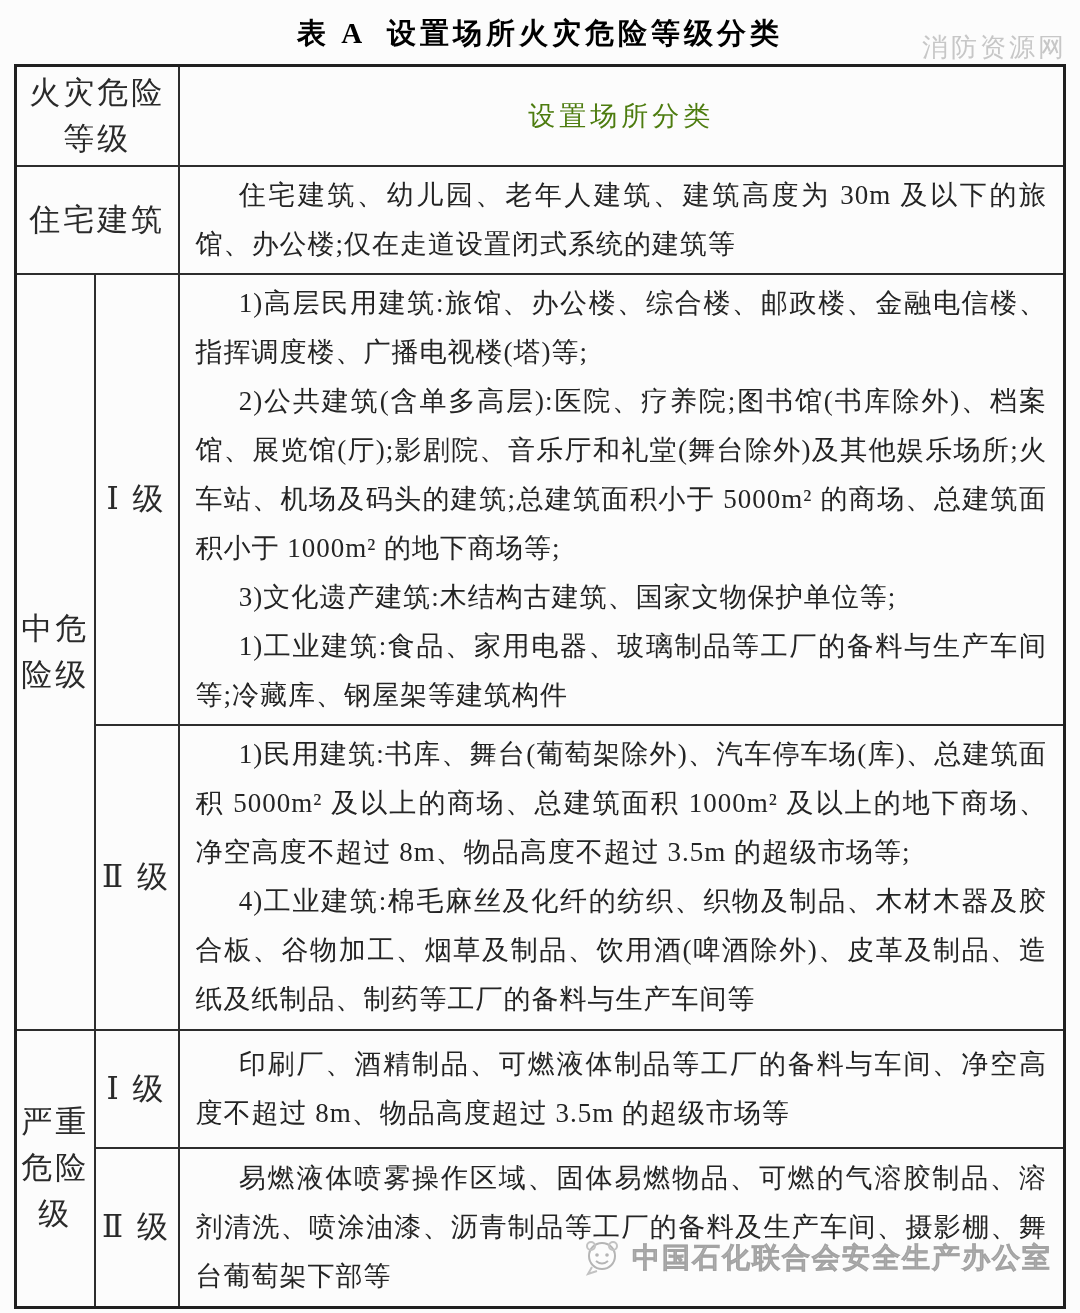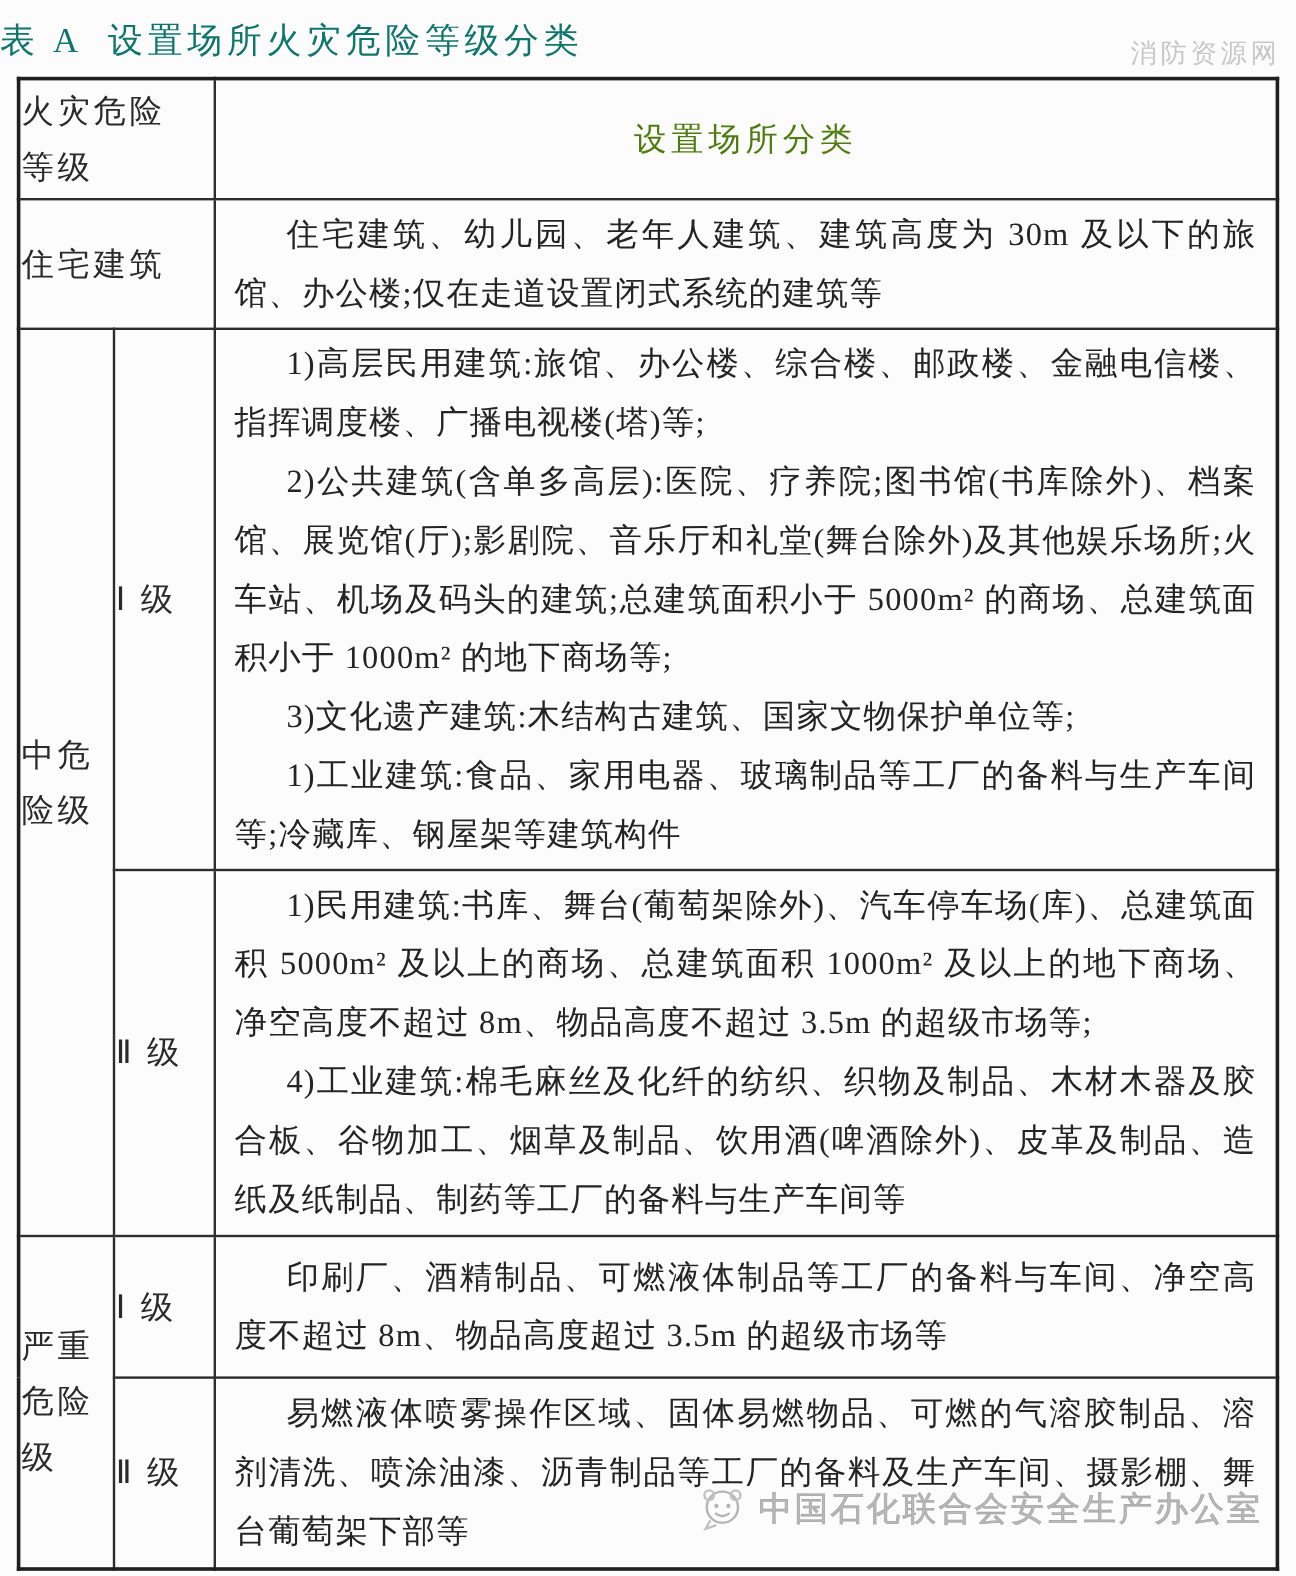--- a/index.html
+++ b/index.html
@@ -5,56 +5,56 @@
   html,body{margin:0;padding:0;}
   body{
     width:1080px;height:1313px;position:relative;
     background:#fcfcfc;
     font-family:"Liberation Serif","DejaVu Serif",serif;
     color:#262626;
     overflow:hidden;
   }
   .doc-title{
     position:absolute;top:14px;left:0;width:1080px;
-    font-size:29px;font-weight:normal;
-    letter-spacing:4px;color:#0f766e;white-space:pre;
+    text-align:center;font-size:29px;font-weight:bold;
+    letter-spacing:4px;color:#000000;white-space:pre;
   }
   .wm-top{
     position:absolute;top:30px;right:13px;
-    font-size:22px;letter-spacing:3px;color:#c7c7c7;
+    font-size:26px;letter-spacing:3px;color:#c7c7c7;
     font-family:"Liberation Sans","DejaVu Sans",sans-serif;
   }
   table.main{
     position:absolute;left:14px;top:64px;
     width:1052px;border-collapse:collapse;table-layout:fixed;
     border:3px solid #1f1f1f;
   }
   td{
     border:2px solid #2d2d2d;
     vertical-align:middle;
     background:transparent;
   }
   td.lbl{
-    font-size:27px;letter-spacing:3px;line-height:46px;
+    text-align:center;
+    font-size:31px;letter-spacing:3px;line-height:46px;
     color:#2a2a2a;
-    font-family:Liberation Serif, serif;
   }
   td.content{
     padding:4px 16px;
     font-size:27px;line-height:49px;letter-spacing:1px;
     text-align:justify;color:#242424;
   }
   td.content p{margin:0;text-indent:1.6em;}
   td.head-cat{
     text-align:center;font-size:27px;letter-spacing:4px;color:#4d7c0f;
   }
   .wm-bottom{
     position:absolute;top:1236px;right:28px;
     display:flex;align-items:center;gap:10px;
-    color:#b9b9b9;font-size:28px;letter-spacing:2px;
+    color:#b9b9b9;font-size:28px;letter-spacing:2px;font-weight:bold;
     -webkit-text-stroke:0.6px #a3a3a3;
   }
   .wm-logo{flex:0 0 auto;width:44px;height:44px;}
 </style>
 </head>
 <body>
 
 <div class="doc-title">表 A  设置场所火灾危险等级分类</div>
 
 <div class="wm-top">消防资源网</div>

